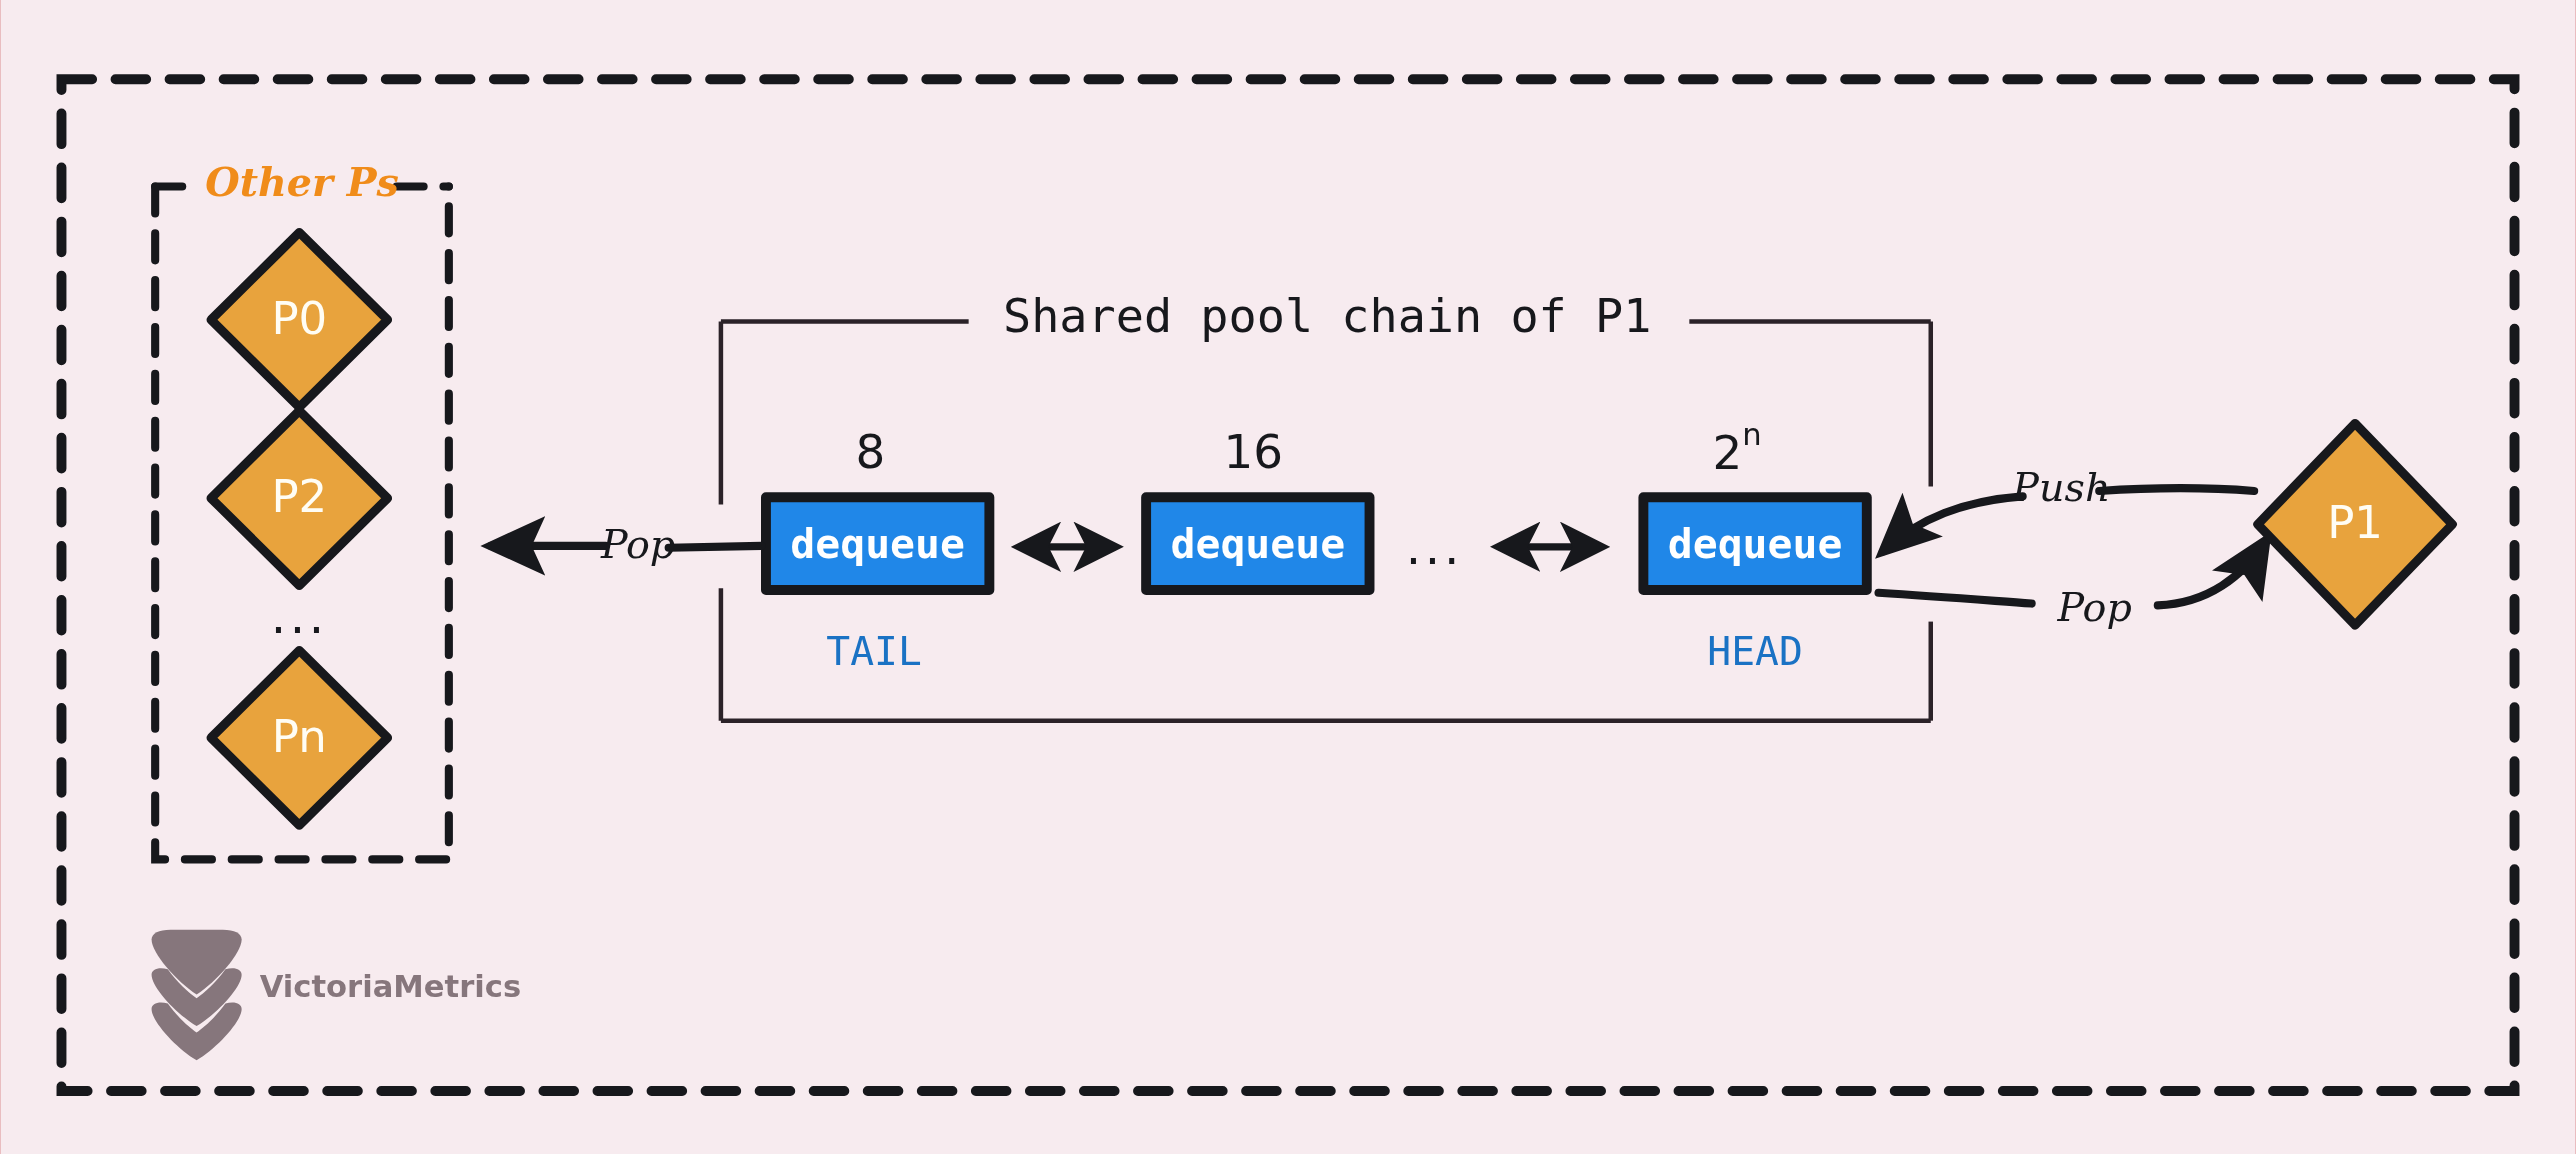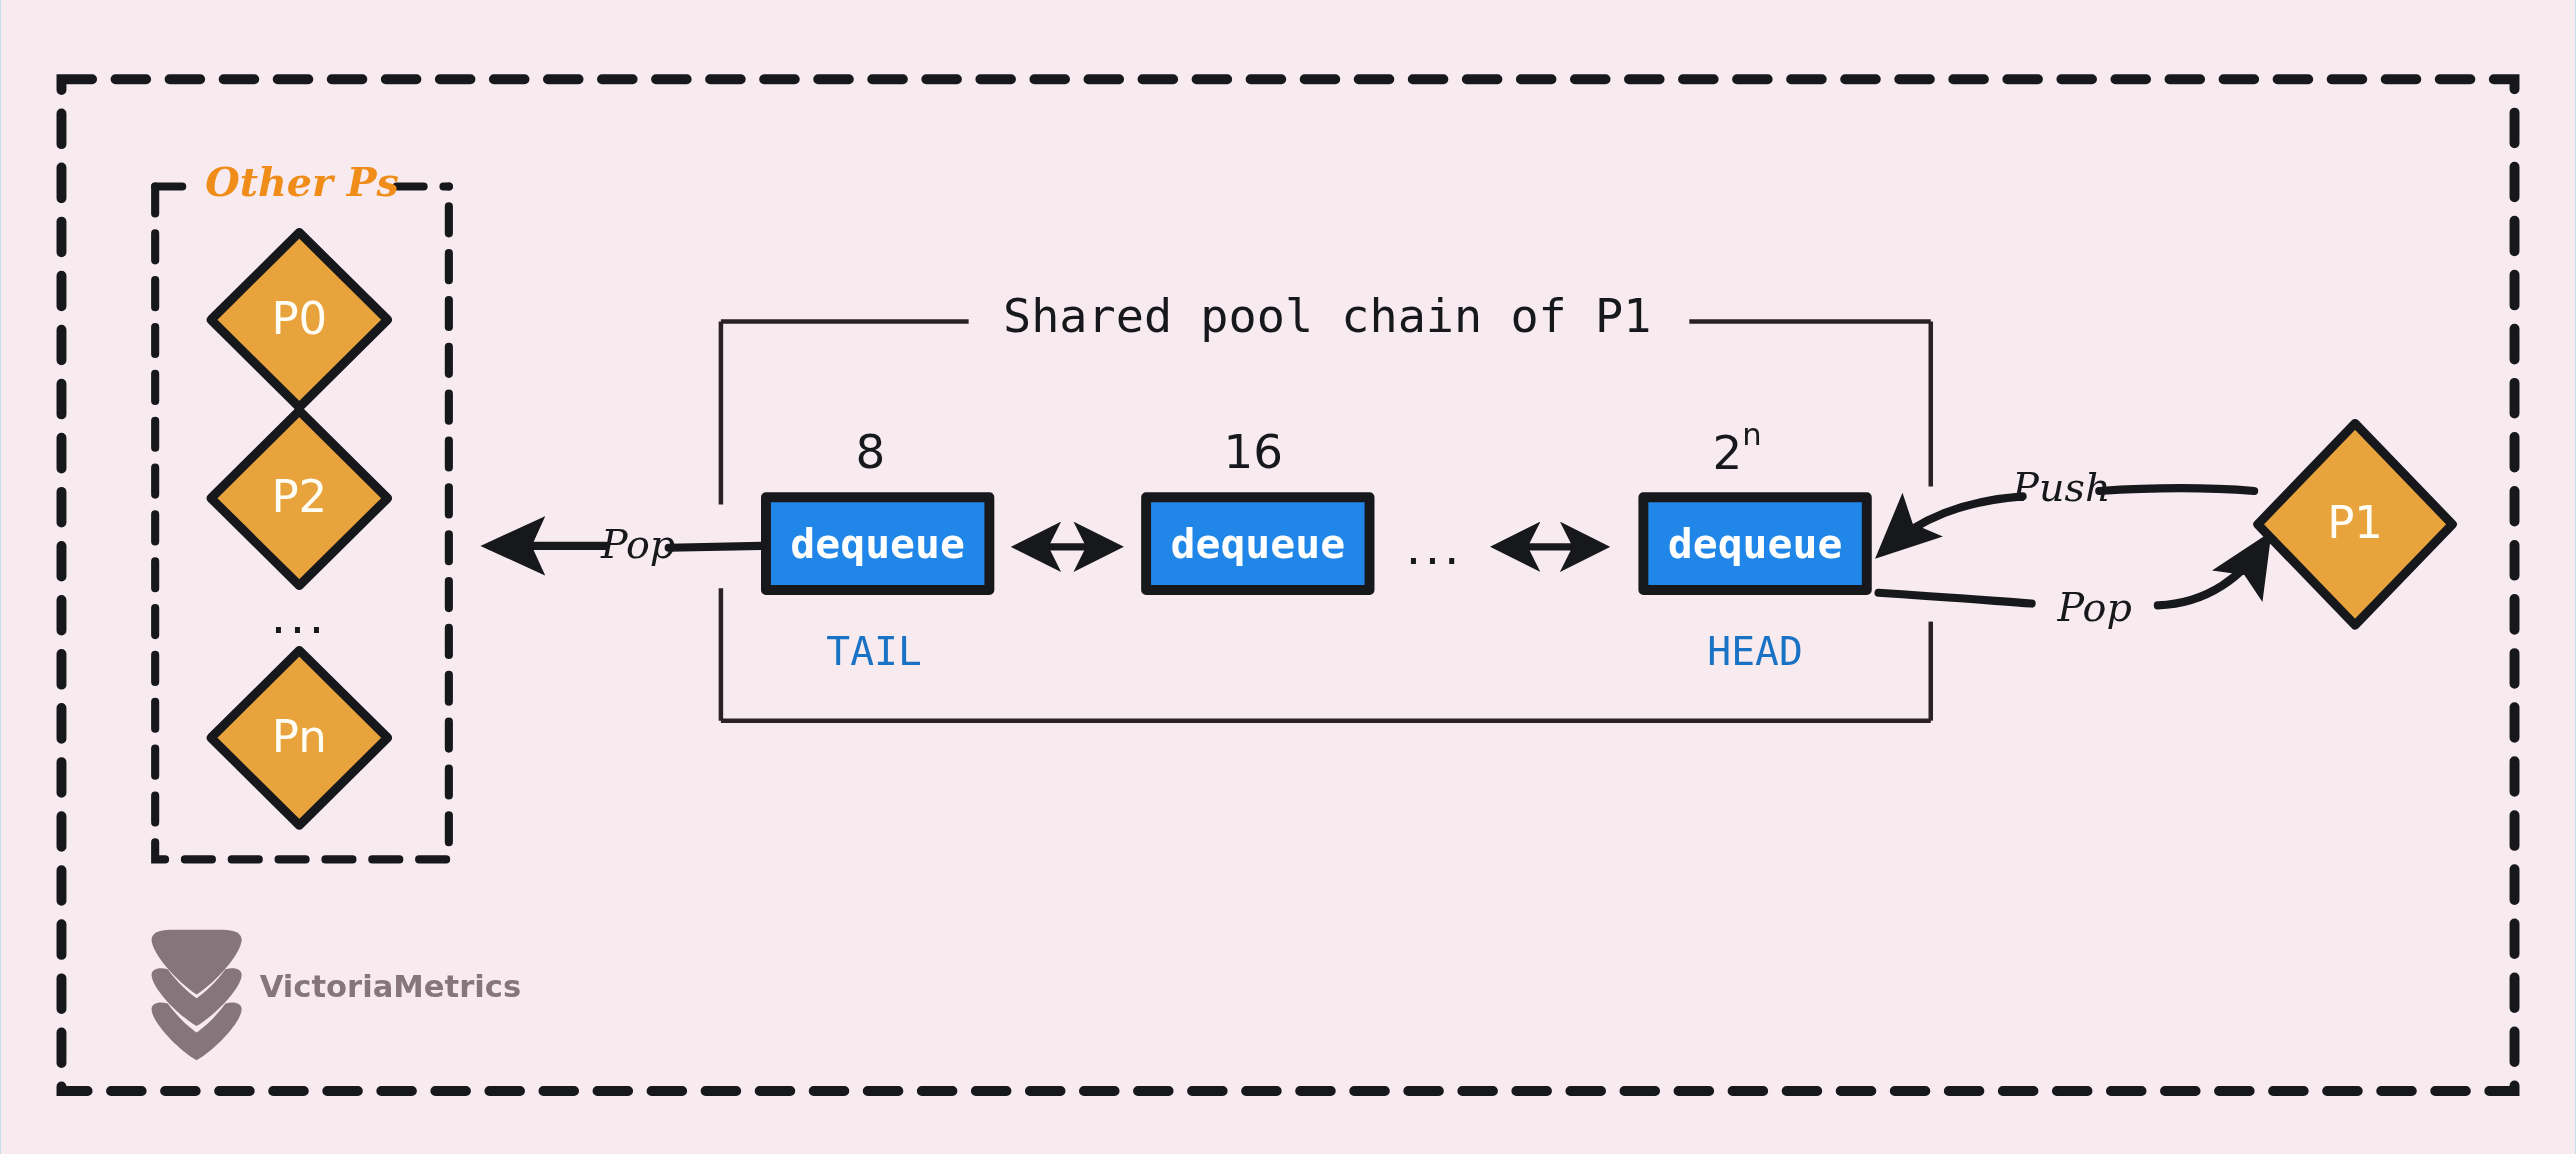--- a/index.html
+++ b/index.html
@@ -4,21 +4,21 @@
 <style>
   html, body {
     margin: 0;
     padding: 0;
     background: #f7ebef;
   }
   #stage {
     position: relative;
     width: 2576px;
     height: 1154px;
-    background: #0ea5e9;
+    background: #b91c1c;
     overflow: hidden;
     font-family: "DejaVu Sans", sans-serif;
   }
   #stage svg {
     position: absolute;
     top: 0;
     left: 0;
     width: 2576px;
     height: 1154px;
   }

